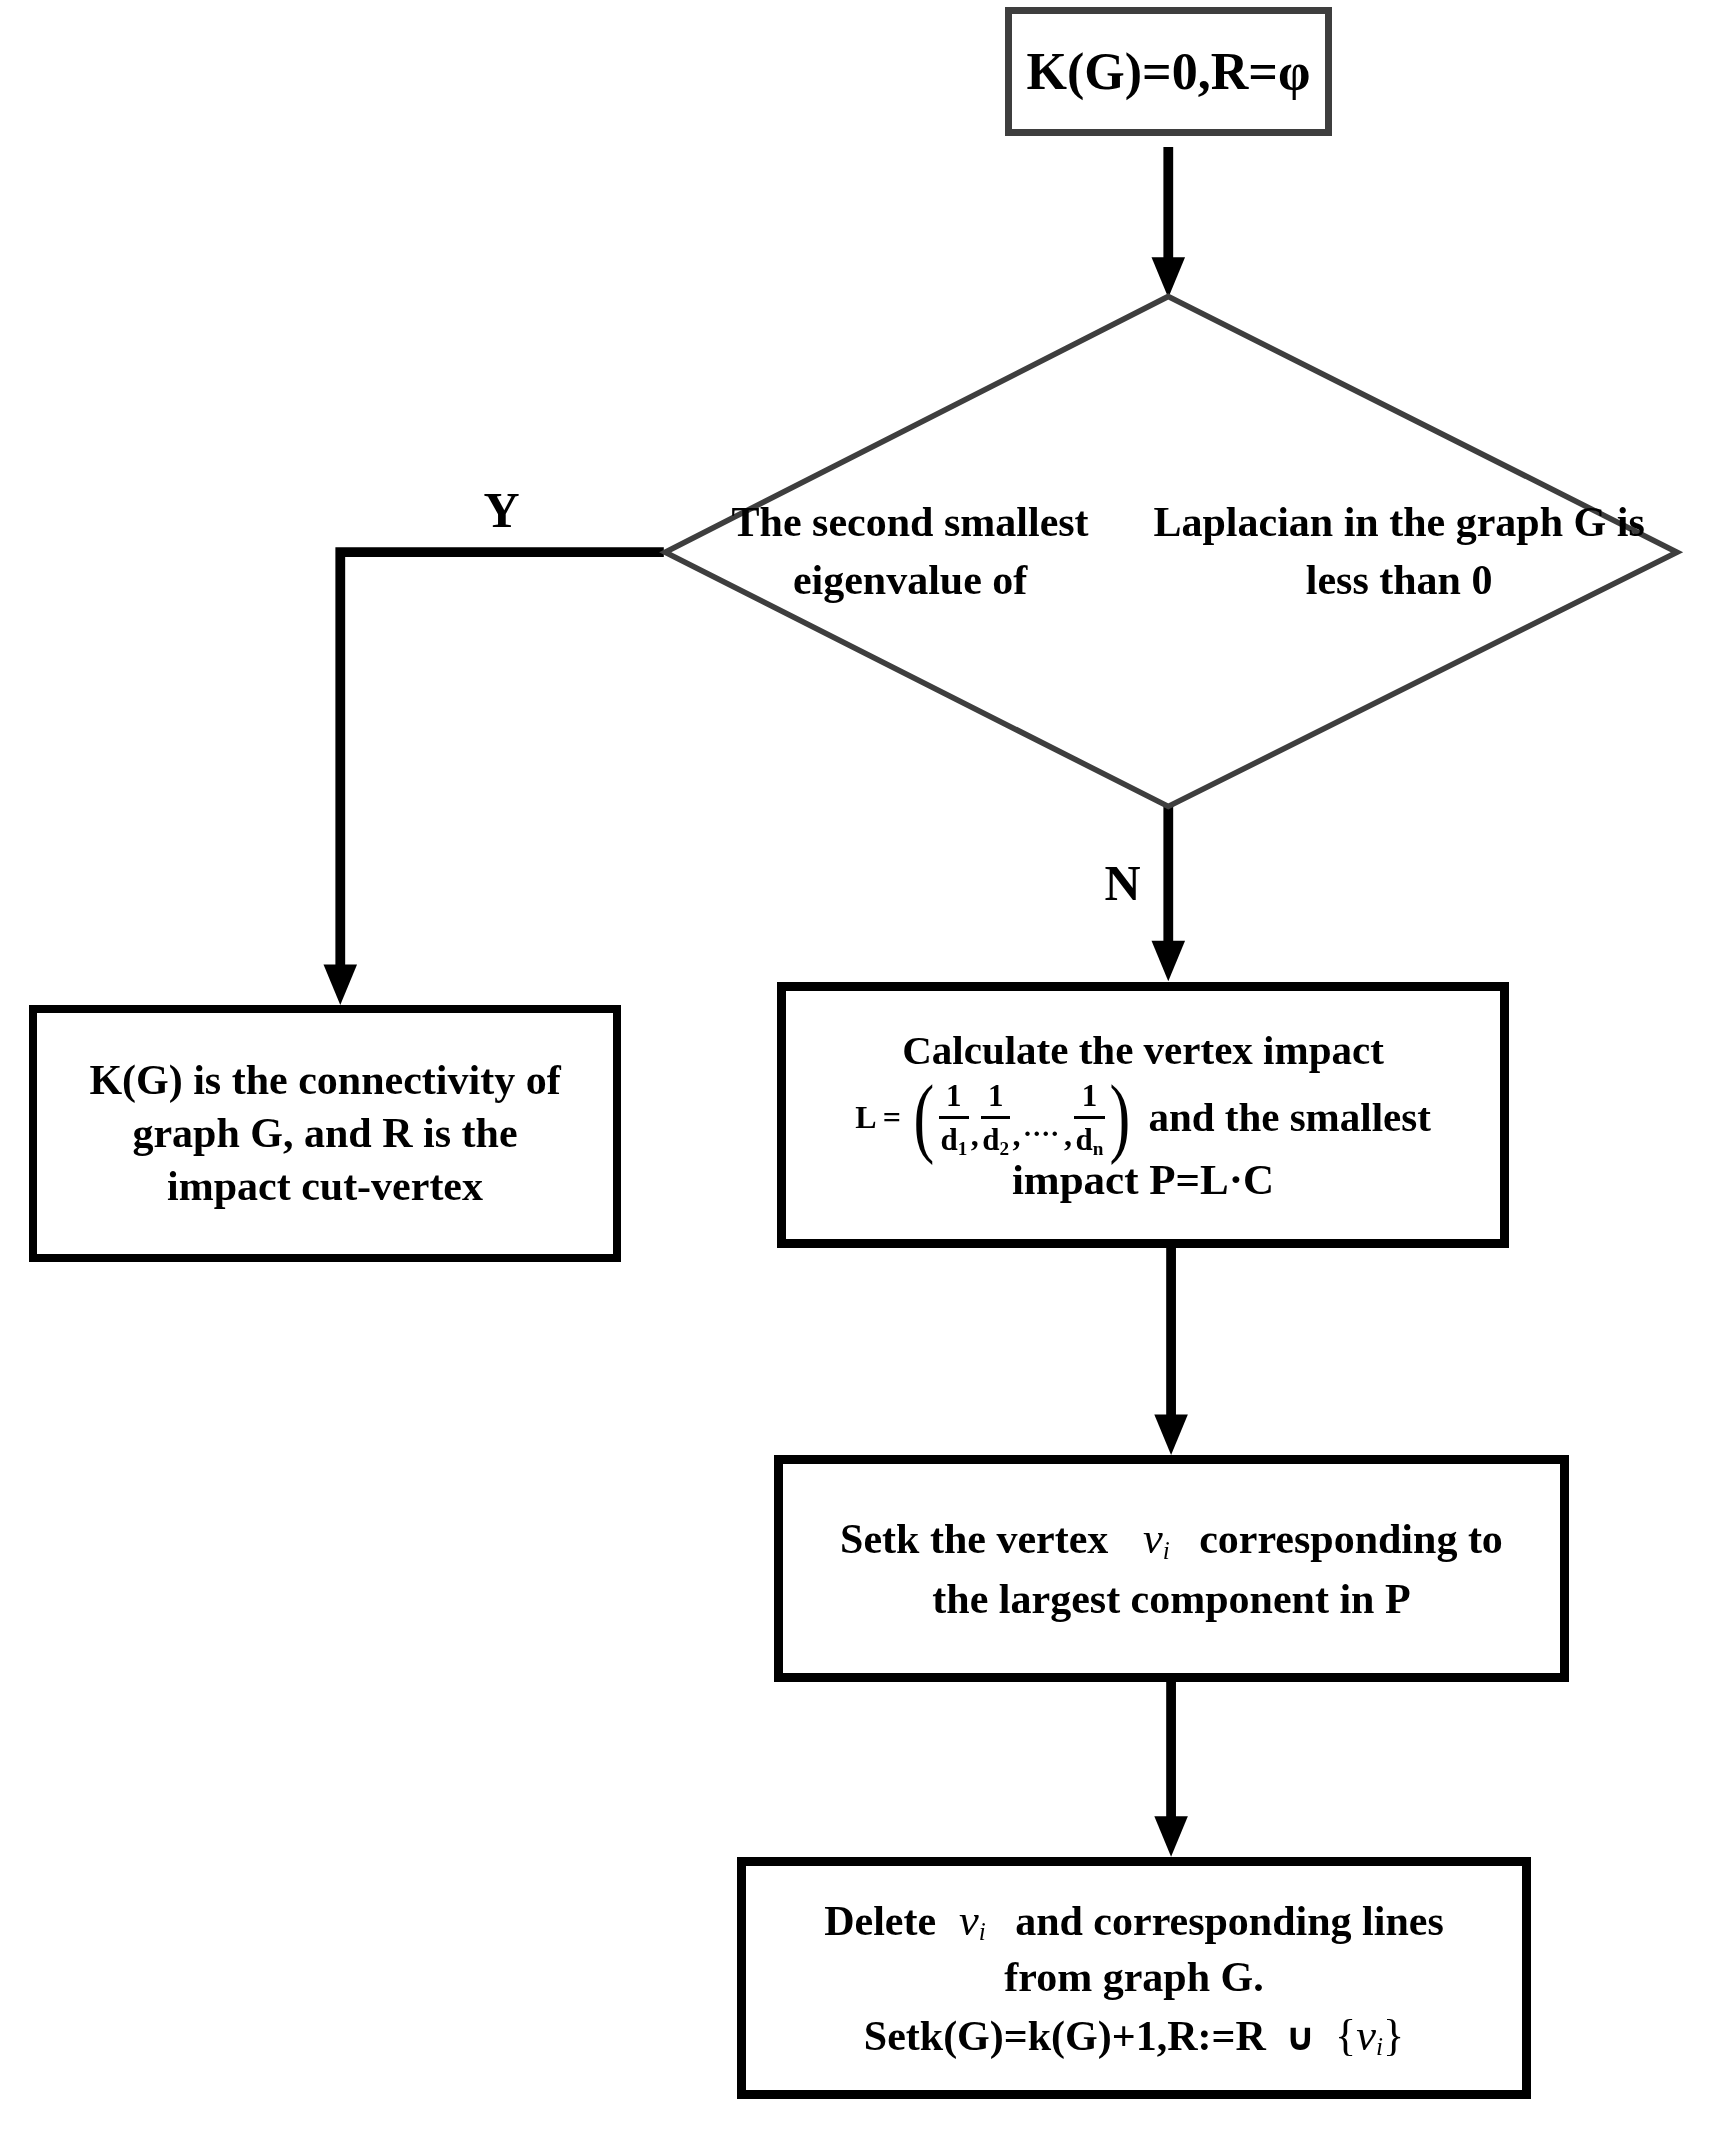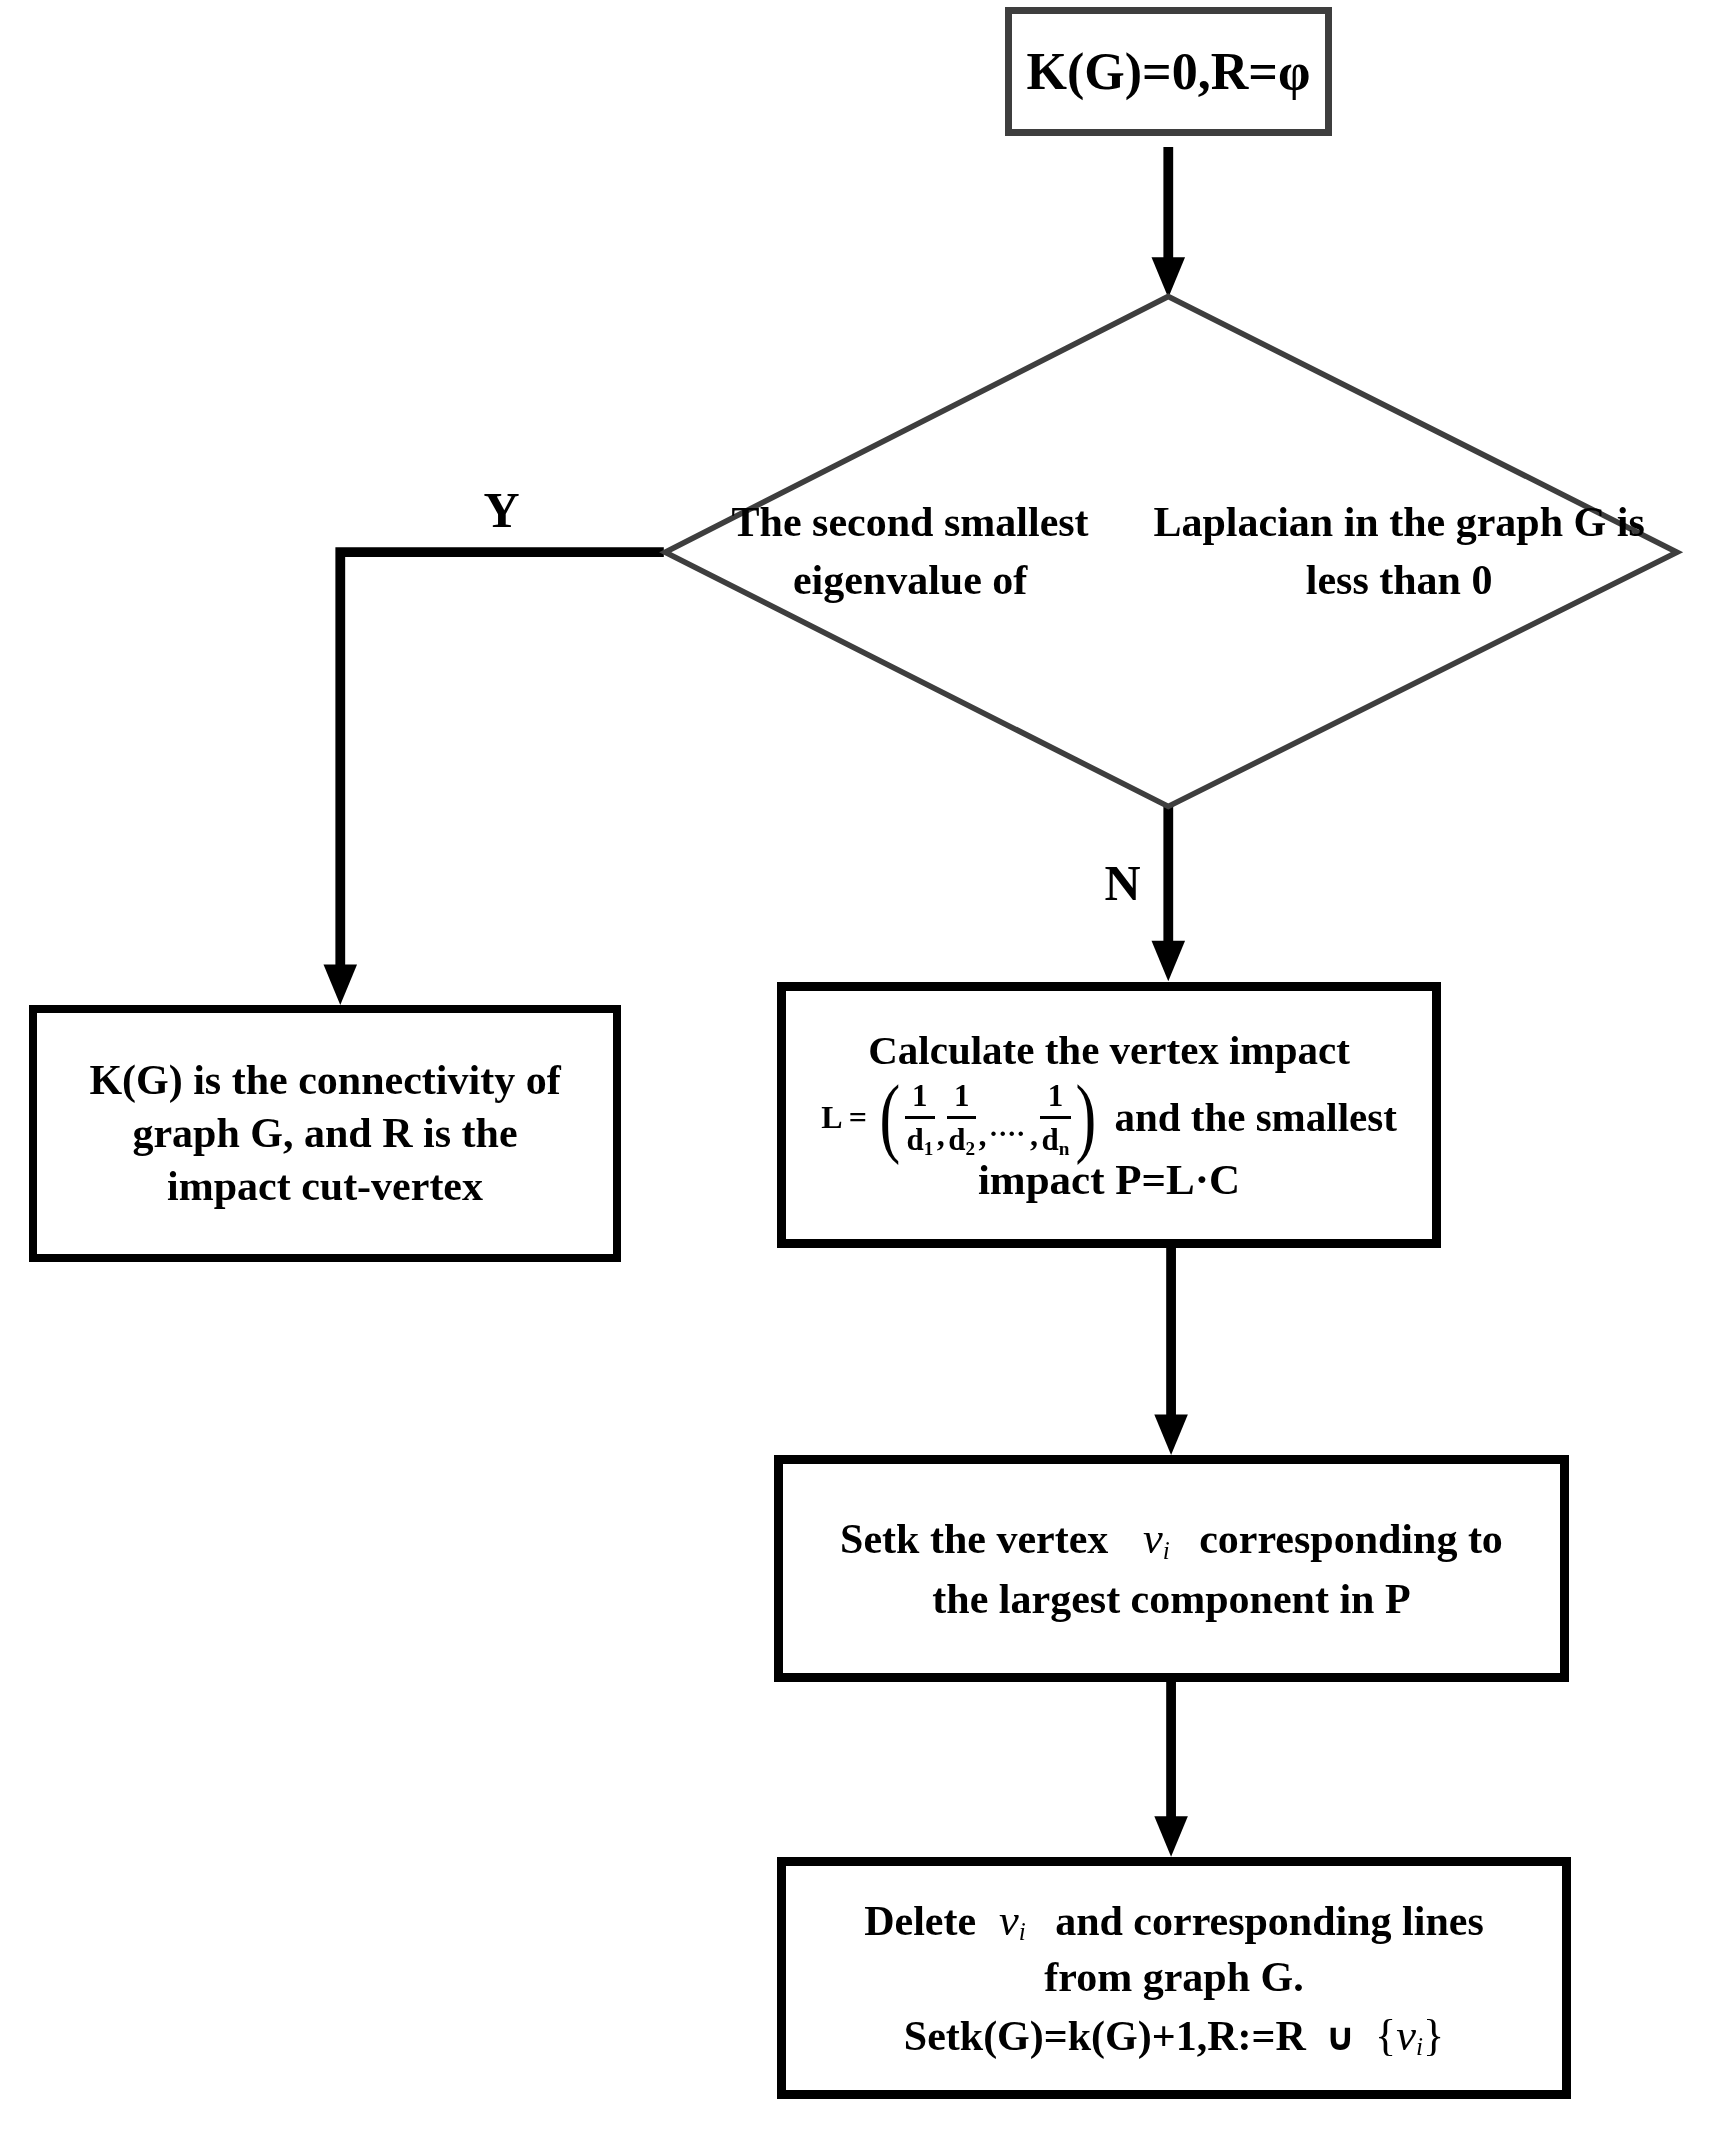--- a/index.html
+++ b/index.html
@@ -17,29 +17,29 @@
   }
   .start-box {
     left:1005px; top:7px; width:327px; height:129px;
     border:7px solid #3e3e3e; font-size:52px;
   }
   .yes-box {
     left:29px; top:1005px; width:592px; height:257px;
     border:8.4px solid #000; font-size:42px; line-height:1.27;
   }
   .calc-box {
-    left:777px; top:982px; width:664px; height:266px;
+    left:777px; top:982px; width:732px; height:266px;
     border:9px solid #000;
   }
   .find-box {
     left:774px; top:1455px; width:795px; height:227px;
     border:9px solid #000; font-size:42px; line-height:1.42;
   }
   .delete-box {
-    left:777px; top:1857px; width:794px; height:242px;
+    left:737px; top:1857px; width:794px; height:242px;
     border:9px solid #000; font-size:42px; line-height:1.33;
   }
   .diamond-text {
     position:absolute; left:682px; top:489px; width:978px; height:126px;
     display:flex; align-items:center; justify-content:center;
     font-weight:bold; font-size:42px; line-height:1.37; text-align:center;
   }
   .branch-label {
     position:absolute; font-weight:bold; font-size:50px; text-align:center; width:91px;
   }

